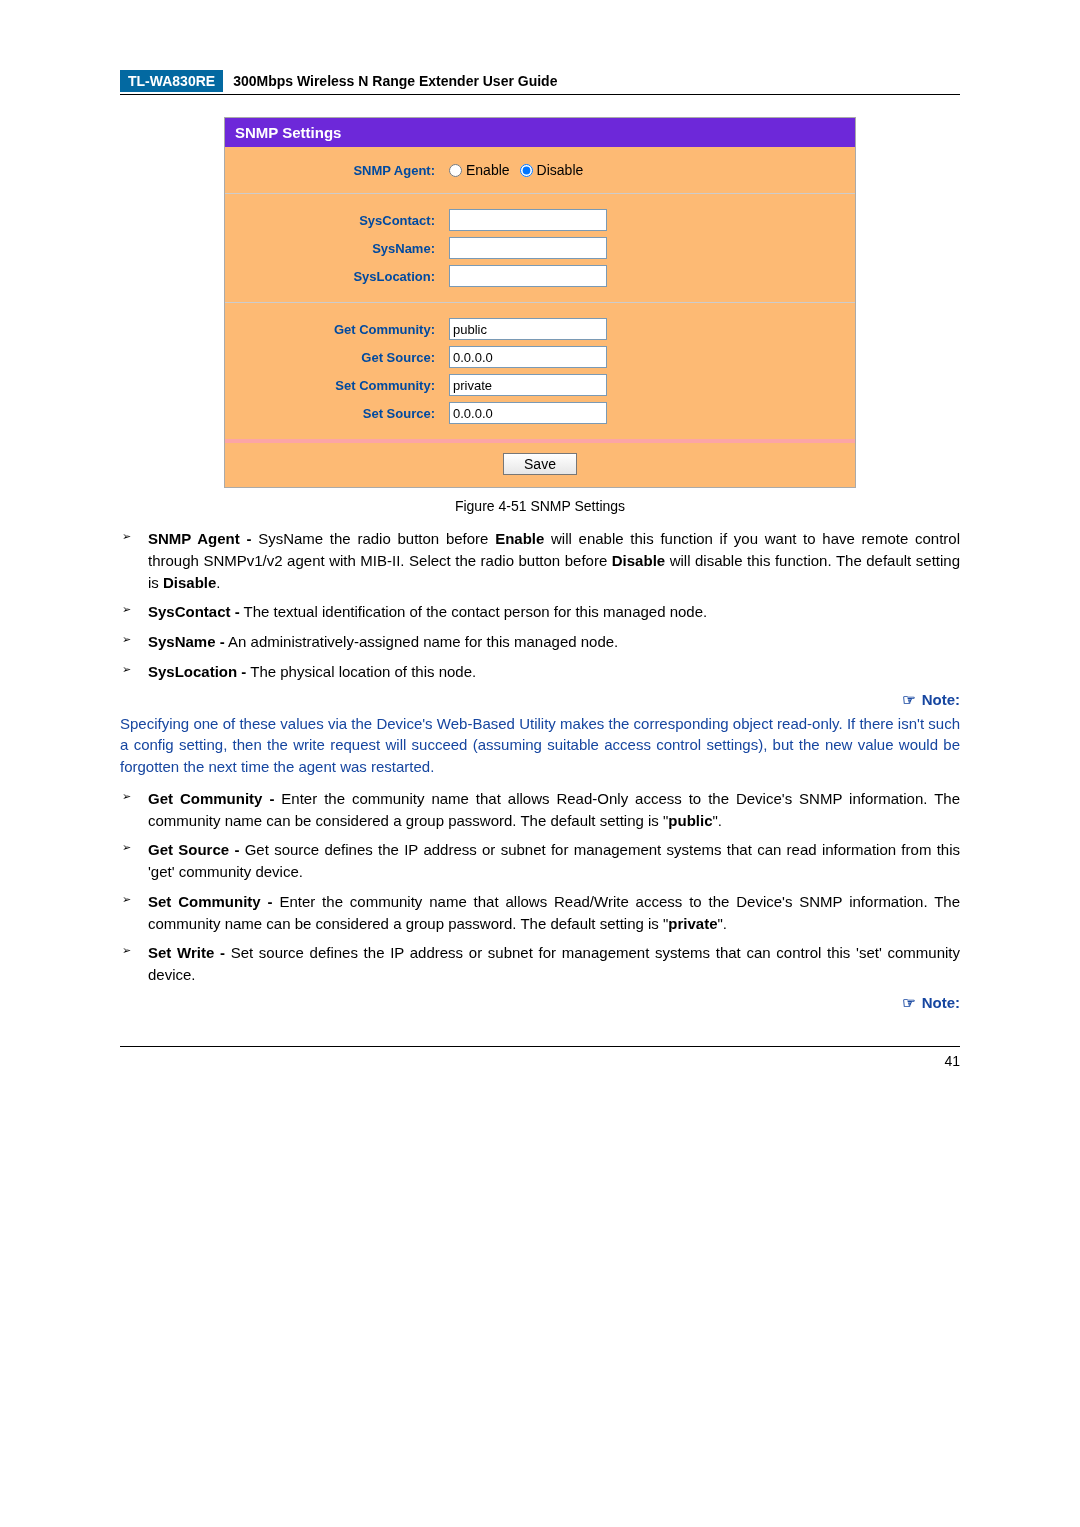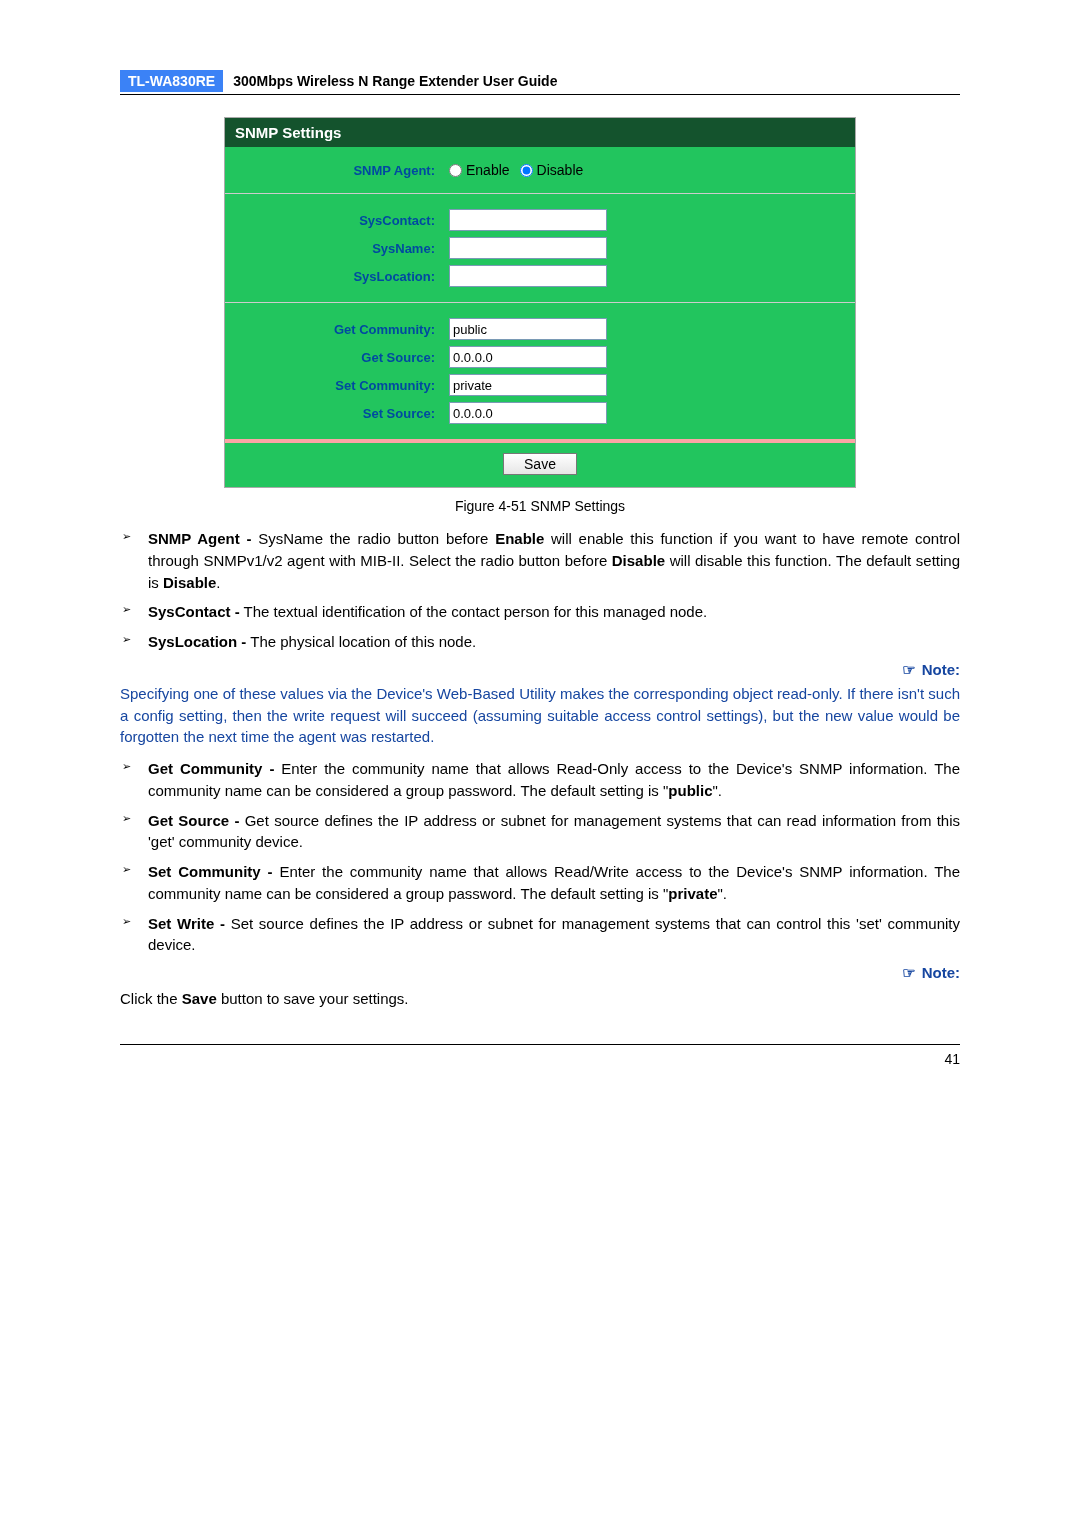--- a/index.html
+++ b/index.html
@@ -15,21 +15,21 @@
     padding: 70px 120px 50px 120px;
   }
   .header-bar {
     display: flex;
     align-items: center;
     border-bottom: 1.5px solid #000;
     padding-bottom: 2px;
     margin-bottom: 22px;
   }
   .model-box {
-    background: #3b82f6;
+    background: #0369a1;
     color: #fff;
     font-weight: bold;
     padding: 3px 8px;
     font-size: 14px;
   }
   .title-text {
     font-weight: bold;
     font-size: 14px;
     margin-left: 10px;
     text-align: right;
@@ -37,28 +37,28 @@
   .screenshot-wrap {
     display: flex;
     justify-content: center;
     margin: 0 0 10px 0;
   }
   .snmp-box {
     border: 1px solid #aaa;
     width: 630px;
   }
   .snmp-header {
-    background: #14532d;
+    background: #6d28d9;
     color: #fff;
     font-weight: bold;
     font-size: 15px;
     padding: 6px 10px;
   }
   .snmp-body {
-    background: #22c55e;
+    background: #fdba74;
   }
   .snmp-section {
     border-bottom: 1px solid #ccc;
     padding: 12px 0;
   }
   .snmp-section.last { border-bottom: 4px solid #fca5a5; }
   .snmp-row {
     display: flex;
     align-items: center;
     padding: 3px 0;
@@ -220,20 +220,23 @@
   <div class="fig-caption">Figure 4-51 SNMP Settings</div>
 
   <ul class="bullets">
     <li>
       <b>SNMP Agent -</b><span> SysName the radio button before </span><b>Enable</b><span> will enable this function if you want to have remote control through SNMPv1/v2 agent with MIB-II. Select the radio button before </span><b>Disable</b><span> will disable this function. The default setting is </span><b>Disable</b><span>.</span>
     </li>
     <li>
       <b>SysContact -</b><span> The textual identification of the contact person for this managed node.</span>
     </li>
     <li>
+      <b>SysName -</b><span> An administratively-assigned name for this managed node.</span>
+    </li>
+    <li>
       <b>SysLocation -</b><span> The physical location of this node.</span>
     </li>
   </ul>
 
   <div class="note-hd">
     <span class="hand">☞</span><span>Note:</span>
   </div>
   <div class="note-body">Specifying one of these values via the Device's Web-Based Utility makes the corresponding object read-only. If there isn't such a config setting, then the write request will succeed (assuming suitable access control settings), but the new value would be forgotten the next time the agent was restarted.</div>
 
   <ul class="bullets">
@@ -248,19 +251,16 @@
     </li>
     <li>
       <b>Set Write -</b><span> Set source defines the IP address or subnet for management systems that can control this 'set' community device.</span>
     </li>
   </ul>
 
   <div class="note-hd">
     <span class="hand">☞</span><span>Note:</span>
   </div>
 
-  <div class="plain-para">
-    <span>Click the </span><b>Save</b><span> button to save your settings.</span>
-  </div>
 
   <div class="page-num">41</div>
 
 </div>
 
 </body></html>

